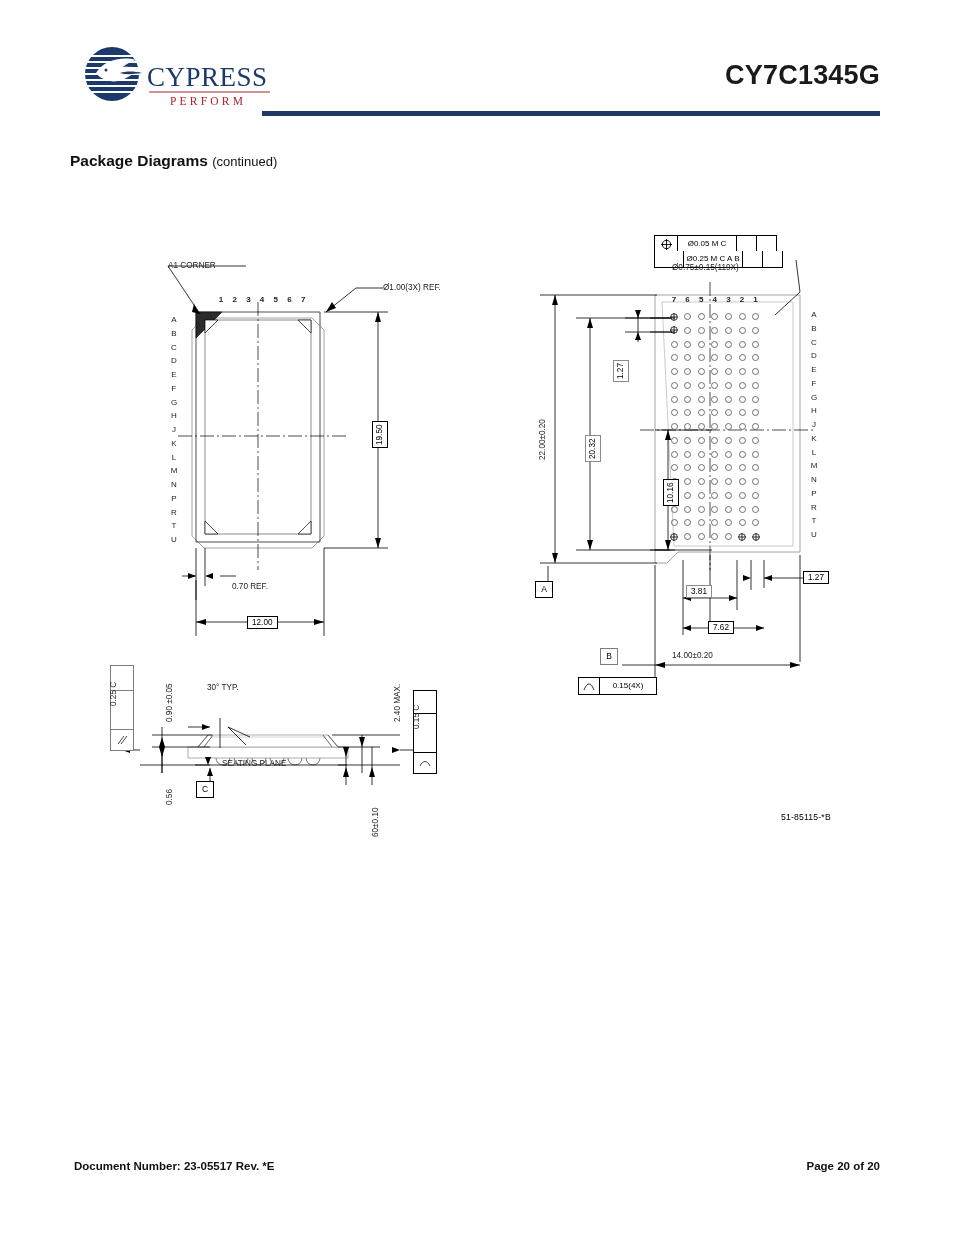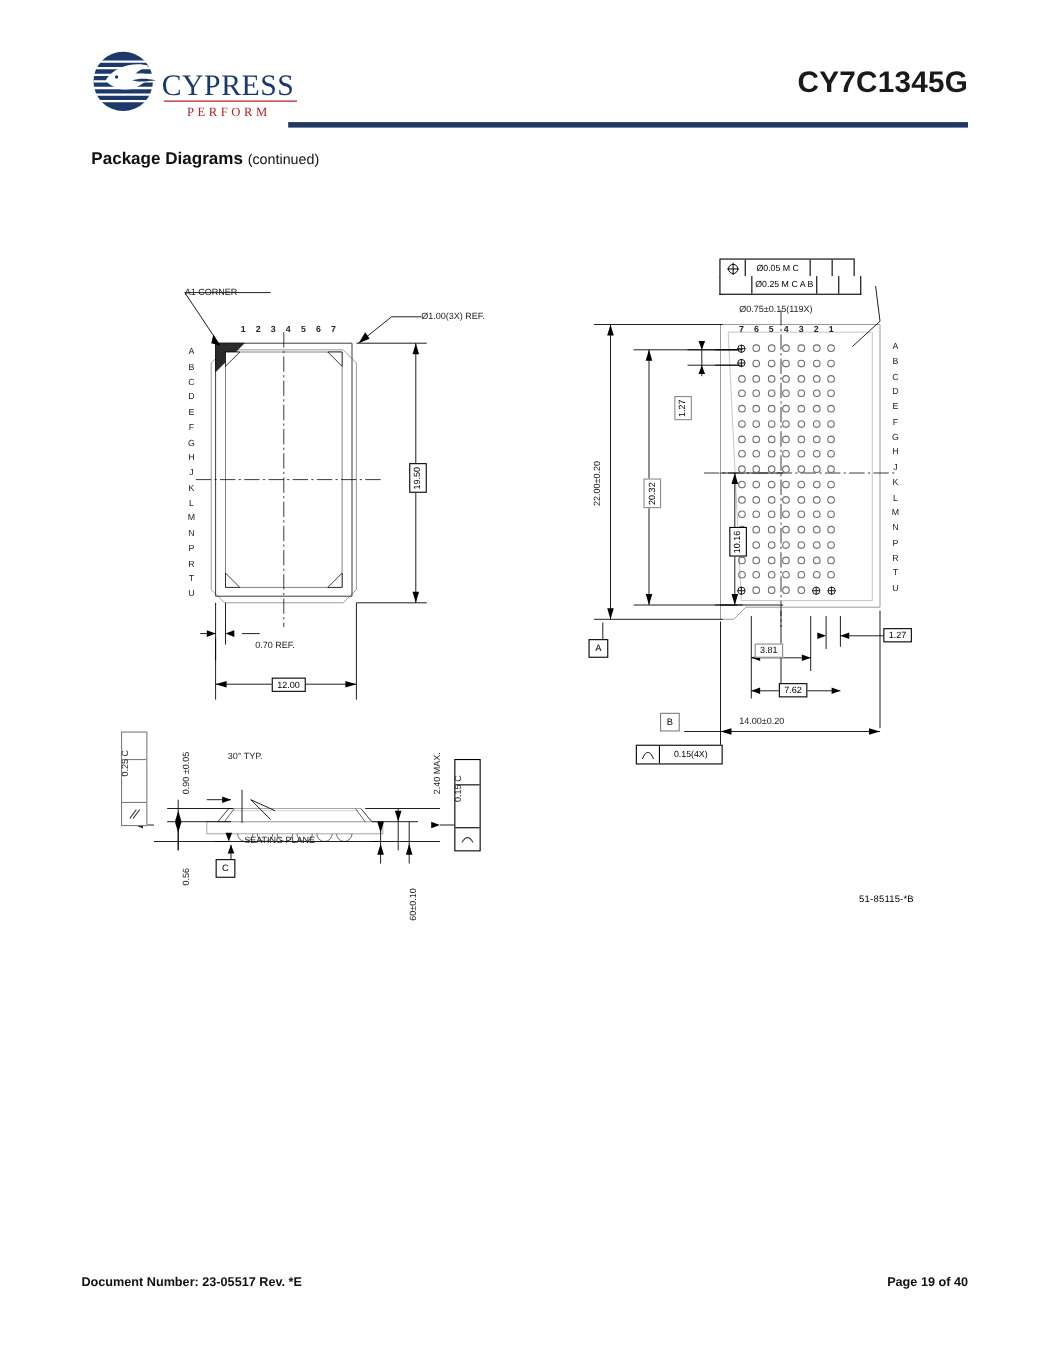--- a/index.html
+++ b/index.html
@@ -7,21 +7,21 @@
 
   .page{position:absolute;left:0;top:0;width:954px;height:1235px;}
 
   
   .logo-wrap{position:absolute;left:74px;top:46px;width:200px;height:72px;}
   .logo-svg{display:block;}
   .part-no{position:absolute;right:74px;top:60px;font-size:27px;font-weight:bold;letter-spacing:.2px;color:#1a1a1a;margin-left:36px;}
   .hdr-rule{position:absolute;left:262px;top:111px;width:618px;height:5px;background:#1f3864;}
 
   
-  .sec-title{position:absolute;left:70px;top:136px;font-size:15.5px;font-weight:bold;color:#111;margin-left:13px;}
+  .sec-title{position:absolute;left:70px;top:152px;font-size:15.5px;font-weight:bold;color:#111;}
   .sec-title .cont{font-weight:normal;font-size:13px;}
   .fig-title{position:absolute;left:0;top:181px;width:954px;text-align:center;font-size:12.5px;font-weight:bold;}
   .fig-title .shift{display:inline-block;transform:translateX(-6px);}
 
   
   .dw{position:absolute;}
   .lbl{position:absolute;font-size:8.2px;color:#222;white-space:nowrap;line-height:1;}
   .vlbl{position:absolute;font-size:8.2px;color:#222;white-space:nowrap;line-height:1;
         transform-origin:0 0;transform:rotate(-90deg);}
   .boxlbl{position:absolute;border:1px solid #000;background:#fff;font-size:8.2px;
@@ -384,21 +384,21 @@
     <div class="cell" style="width:13px;"></div>
     <div class="cell" style="width:13px;"></div>
   </div>
   <div class="fcf" style="left:654px;top:251px;height:16px;border-top:none;">
     <div class="cell" style="width:22px;"></div>
     <div class="cell" style="width:52px;">Ø0.25 M C A B</div>
     <div class="cell" style="width:13px;"></div>
     <div class="cell" style="width:13px;"></div>
   </div>
 
-  <div class="lbl" style="left:672px;top:278px;">Ø0.75±0.15(119X)</div>
+  <div class="lbl" style="left:672px;top:264px;">Ø0.75±0.15(119X)</div>
 
   <div id="bv-cols">
       <div class="collbl" style="left:669px;top:296px;">7</div>
       <div class="collbl" style="left:682.6px;top:296px;">6</div>
       <div class="collbl" style="left:696.2px;top:296px;">5</div>
       <div class="collbl" style="left:709.8px;top:296px;">4</div>
       <div class="collbl" style="left:723.4px;top:296px;">3</div>
       <div class="collbl" style="left:737px;top:296px;">2</div>
       <div class="collbl" style="left:750.6px;top:296px;">1</div>
     </div>
@@ -581,15 +581,15 @@
       <svg width="14" height="12" viewBox="0 0 14 12">
         <path d="M2 10 C5 2, 9 2, 12 10" stroke="#000" stroke-width="0.9" fill="none"></path>
       </svg>
     </div>
     <div class="cell" style="width:50px;">0.15(4X)</div>
   </div>
 
   <div class="dwg-no" style="left:781px;top:812px;">51-85115-*B</div>
 
   <div class="ft-left">Document Number: 23-05517 Rev. *E</div>
-  <div class="ft-right">Page 19 of 40</div>
+  <div class="ft-right">Page 20 of 20</div>
 
 </div>
 
 </body></html>

